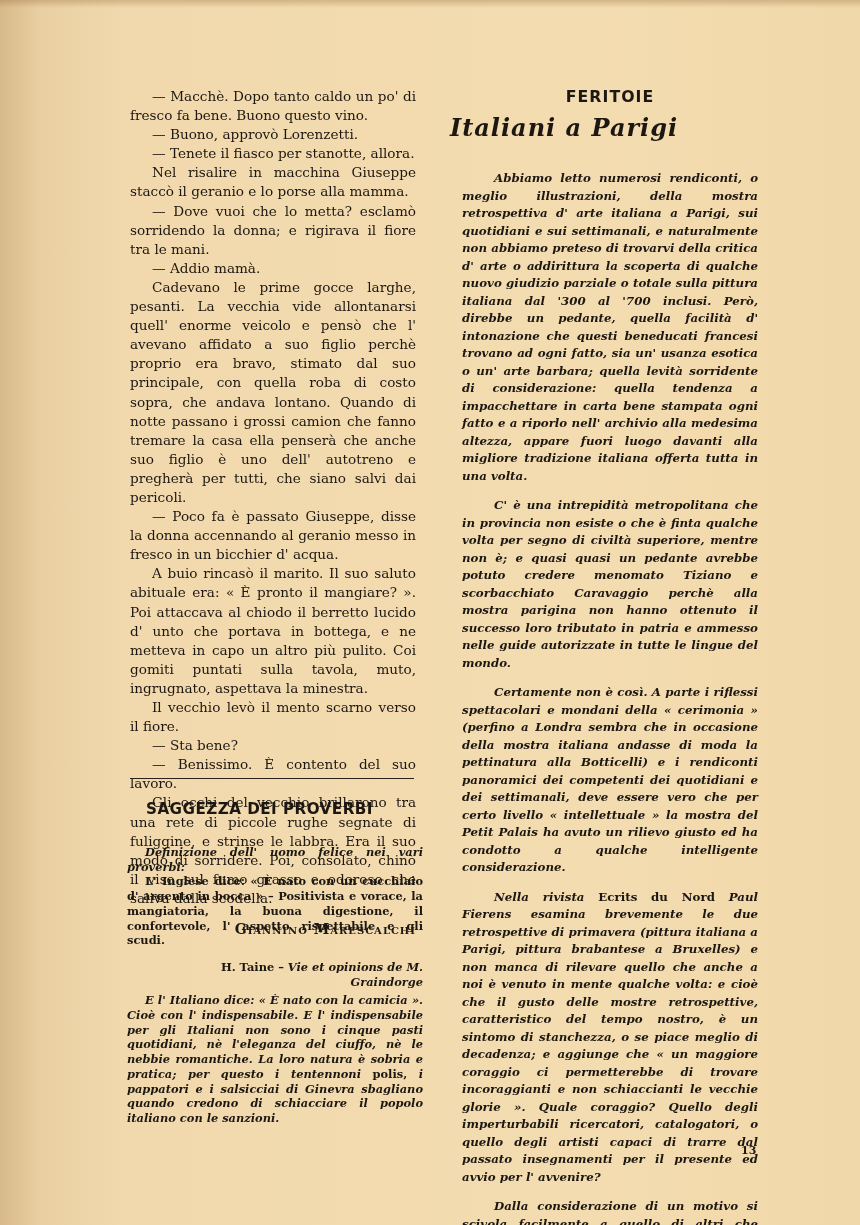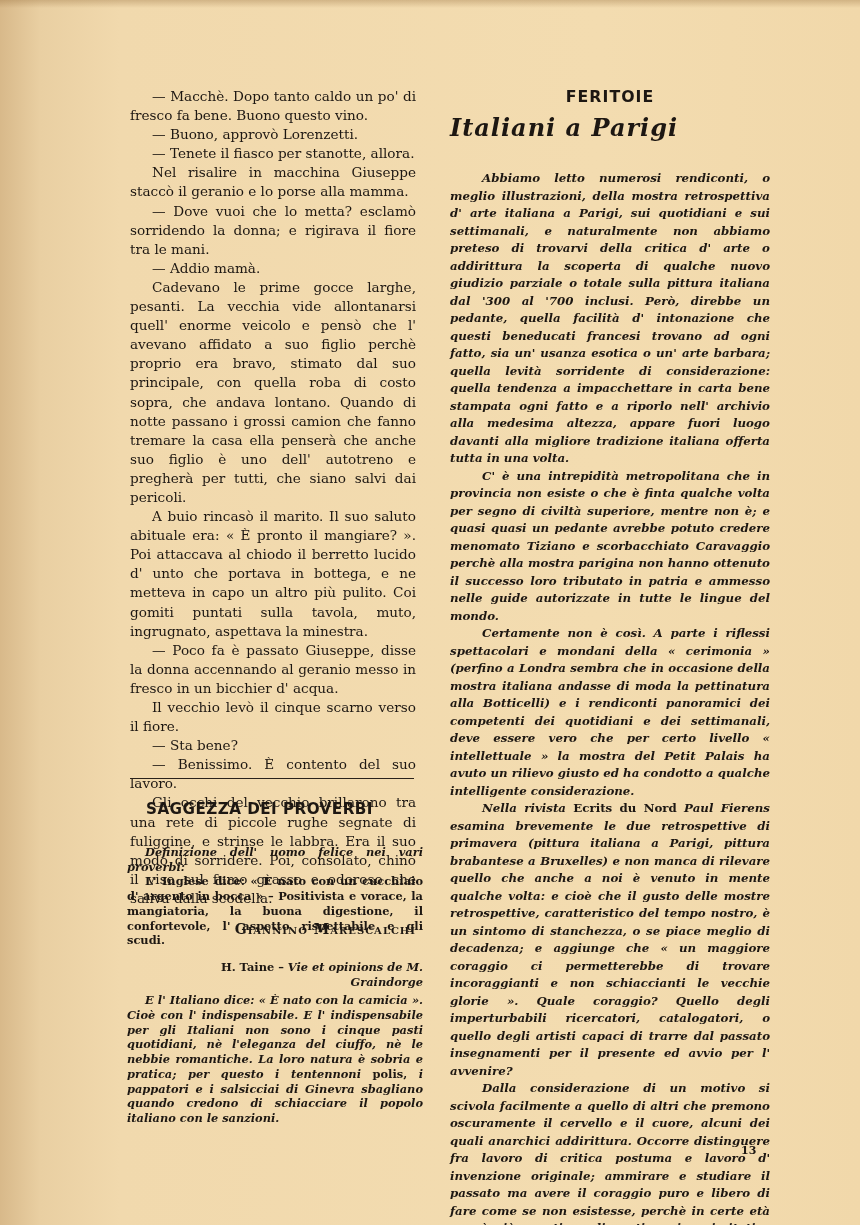--- a/index.html
+++ b/index.html
@@ -50,42 +50,42 @@
     font-weight: 900; font-size: 15px; letter-spacing: 1px; transform: scaleX(1.05);
   }
   .headline {
     text-align: left; font-family: "DejaVu Serif", "Liberation Serif", serif;
     font-style: italic; font-size: 24px; line-height: 40px; margin-top: 2px; font-weight: bold;
     letter-spacing: 1px;
   }
   .article {
     margin-top: 22px; font-size: 11.8px; line-height: 17.5px; font-style: italic; font-weight: bold;
   }
-  .article p { margin: 0; text-align: justify; text-indent: 32px; }
+  .article p { margin: 12px; text-align: justify; text-indent: 32px; }
   .article .roman { font-style: normal; }
   .page-number {
     position: absolute; left: 741px; top: 1144px; font-weight: bold; font-size: 11px;
   }
 </style>
 </head>
 <body>
 
 <div class="page-shade"></div>
 
 <div class="col-left">
   <p>— Macchè. Dopo tanto caldo un po' di fresco fa bene. Buono questo vino.</p>
   <p>— Buono, approvò Lorenzetti.</p>
   <p>— Tenete il fiasco per stanotte, allora.</p>
   <p>Nel risalire in macchina Giuseppe staccò il geranio e lo porse alla mamma.</p>
   <p>— Dove vuoi che lo metta? esclamò sorridendo la donna; e rigirava il fiore tra le mani.</p>
   <p>— Addio mamà.</p>
   <p>Cadevano le prime gocce larghe, pesanti. La vecchia vide allontanarsi quell' enorme veicolo e pensò che l' avevano affidato a suo figlio perchè proprio era bravo, stimato dal suo principale, con quella roba di costo sopra, che andava lontano. Quando di notte passano i grossi camion che fanno tremare la casa ella penserà che anche suo figlio è uno dell' autotreno e pregherà per tutti, che siano salvi dai pericoli.</p>
+  <p>— Poco fa è passato Giuseppe, disse la donna accennando al geranio messo in fresco in un bicchier d' acqua.</p>
   <p>A buio rincasò il marito. Il suo saluto abituale era: « È pronto il mangiare? ». Poi attaccava al chiodo il berretto lucido d' unto che portava in bottega, e ne metteva in capo un altro più pulito. Coi gomiti puntati sulla tavola, muto, ingrugnato, aspettava la minestra.</p>
-  <p>— Poco fa è passato Giuseppe, disse la donna accennando al geranio messo in fresco in un bicchier d' acqua.</p>
-  <p>Il vecchio levò il cinque scarno verso il fiore.</p>
+  <p>Il vecchio levò il mento scarno verso il fiore.</p>
   <p>— Sta bene?</p>
   <p>— Benissimo. È contento del suo lavoro.</p>
   <p>Gli occhi del vecchio brillarono tra una rete di piccole rughe segnate di fuliggine, e strinse le labbra. Era il suo modo di sorridere. Poi, consolato, chinò il viso sul fumo grasso e odoroso che saliva dalla scodella.</p>
   <div class="signature">Giannino Marescalchi</div>
 </div>
 
 <div class="rule"></div>
 
 <div class="proverbi-title">SAGGEZZA DEI PROVERBI</div>
 

